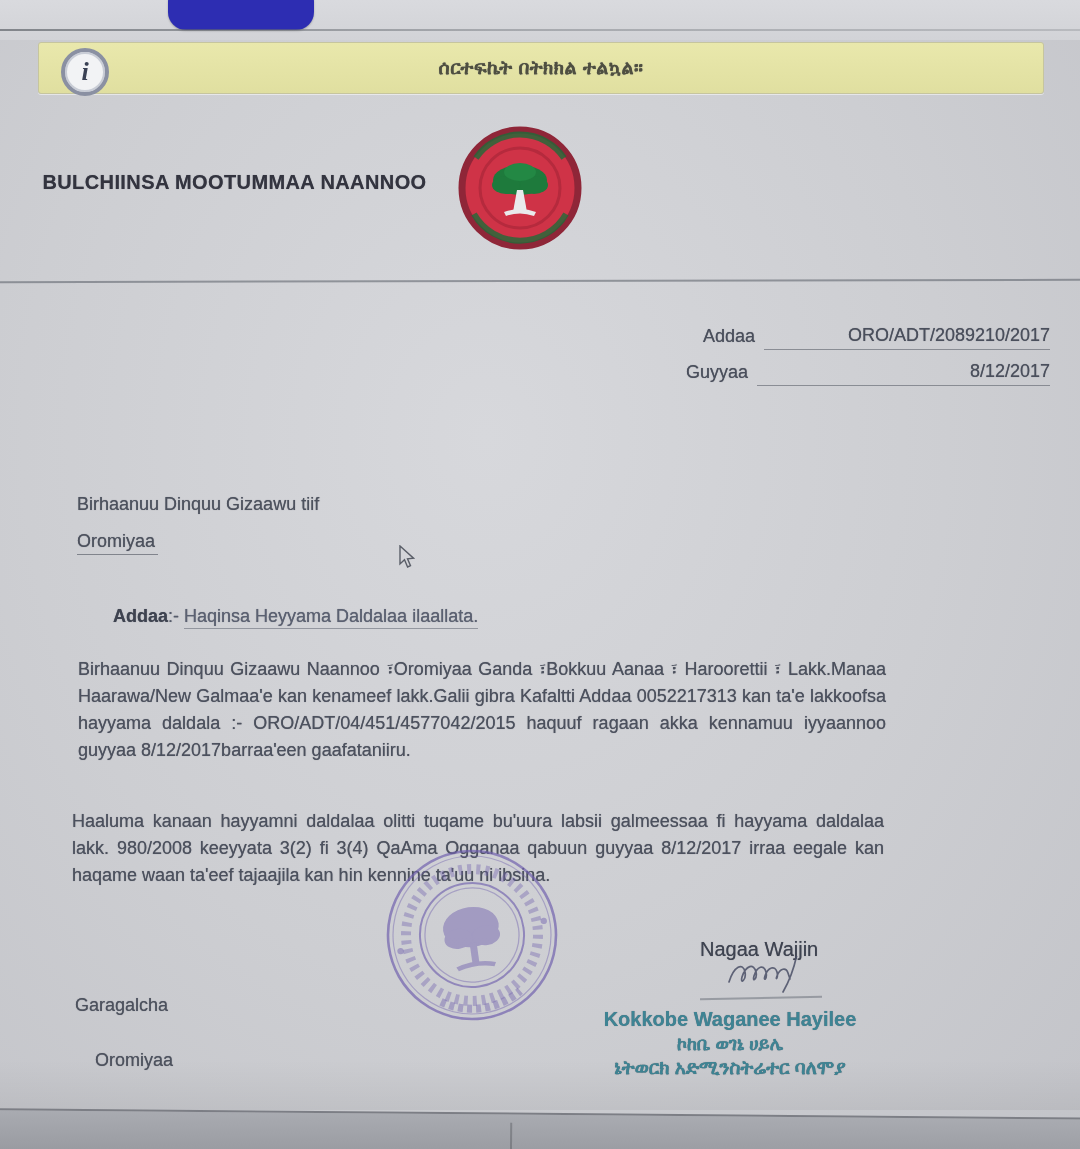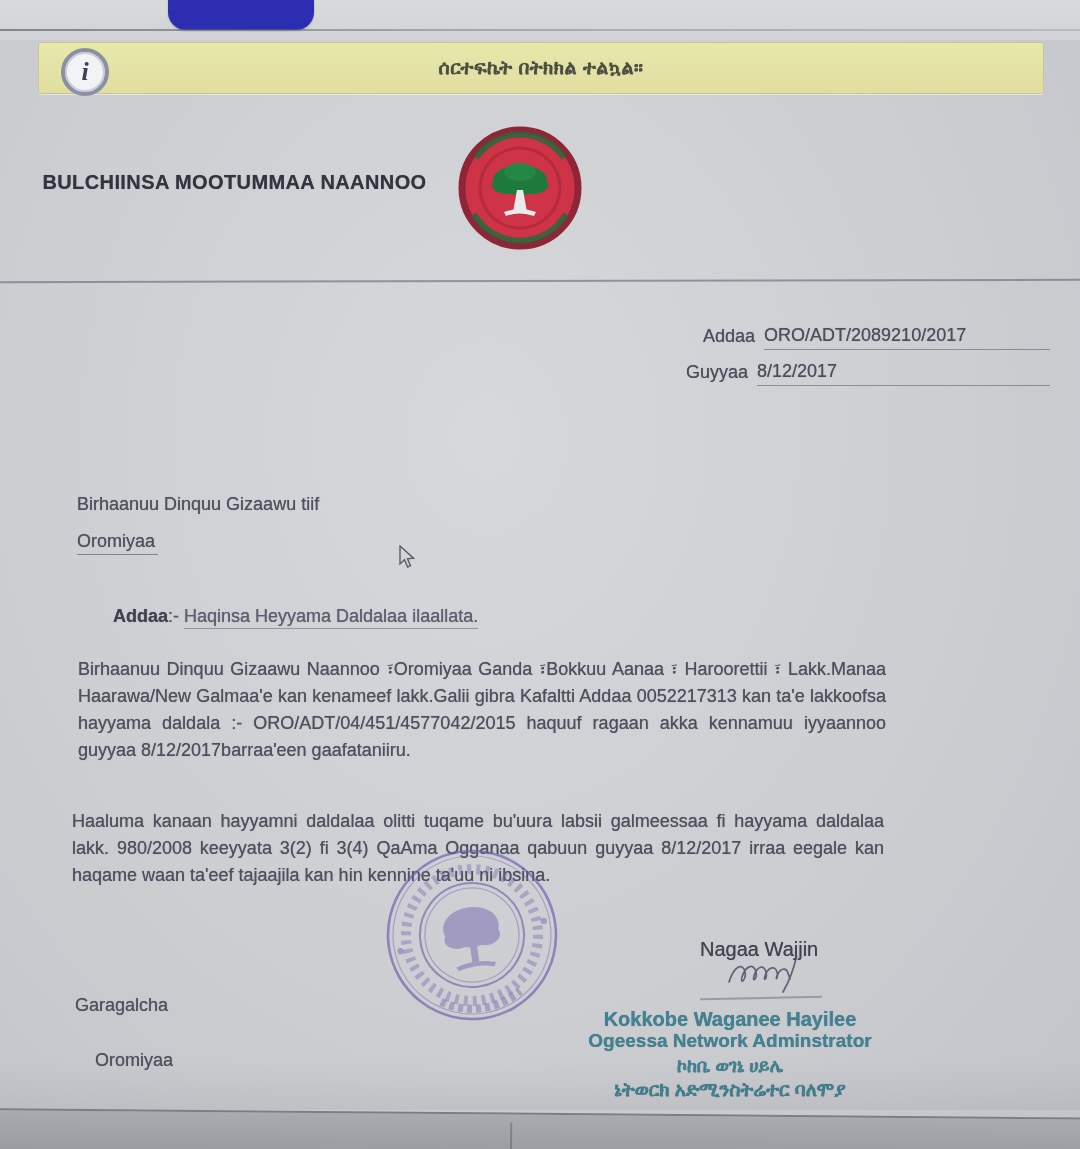--- a/index.html
+++ b/index.html
@@ -26,21 +26,21 @@
   
   .org-left{position:absolute;left:12px;top:165px;width:445px;text-align:center;
     font-size:20px;font-weight:bold;color:#33343f;line-height:34px;letter-spacing:.4px;}
   .org-right{position:absolute;left:606px;top:188px;width:470px;text-align:center;
     font-size:20px;font-weight:600;color:#3b3c46;}
   .logo{position:absolute;left:456px;top:123px;width:128px;height:130px;}
   .rule{position:absolute;left:0;top:280px;width:1080px;height:1.6px;background:rgba(88,92,102,.55);transform:rotate(-.12deg);}
   
   .ref-row{position:absolute;display:flex;align-items:flex-end;font-size:18px;color:#4a4f5c;}
   .ref-row .lab{margin-right:9px;padding-bottom:3px;}
-  .ref-row .val{flex:1;border-bottom:1.6px solid rgba(100,104,114,.65);padding-bottom:3px;}
+  .ref-row .val{flex:1;border-bottom:1.6px solid rgba(100,104,114,.65);padding-bottom:3px;text-align:right;}
   .ref-lakk{left:703px;top:325px;width:347px;}
   .ref-guyyaa{left:686px;top:361px;width:364px;}
   
   .rcp1{position:absolute;left:77px;top:494px;font-size:18px;color:#4d525e;}
   .rcp2{position:absolute;left:77px;top:531px;font-size:18px;color:#4d525e;border-bottom:1.6px solid rgba(95,100,110,.7);padding:0 3px 2px 0;}
   .cursor{position:absolute;left:398px;top:545px;width:17px;height:24px;}
   
   .subject{position:absolute;left:113px;top:606px;font-size:18px;color:#555b6b;}
   .subject .lab{font-weight:bold;color:#3e4350;}
   .subject .und{border-bottom:1.5px solid rgba(105,110,122,.6);padding-bottom:2px;color:#5b6172;}
@@ -148,21 +148,20 @@
   </svg>
 
   <div class="salut soft">Nagaa Wajjin</div>
   <svg class="sig" viewBox="0 0 100 40">
     <path d="M4 26 C9 10 18 6 20 16 C21.5 24 15 29 17 21 C21 9 29 7 31 16 C32.5 23 27 27 29 20 C32 10 39 8 41 16 C42.5 23 38 26 40 20 C43 11 50 9 52 16 C53.5 22 50 25 52 20 C55 12 61 11 63 17 L65 23 M58 36 C66 22 70 8 72 -2" fill="none" stroke="#4a4f66" stroke-width="1.7" stroke-linecap="round" opacity=".85"></path>
   </svg>
   <div class="sig-line"></div>
 
   <div class="signer">
     <div class="nm soft">Kokkobe Waganee Hayilee</div>
-    <div class="tl soft">Ogeessa Network Adminstrator</div>
     <div class="am1 soft">ኮከቤ ወገኔ ሀይሌ</div>
     <div class="am2 soft">ኔትወርክ አድሚንስትሬተር ባለሞያ</div>
   </div>
 
   <div class="copy1 soft">Garagalcha</div>
   <div class="copy2 soft">Oromiyaa</div>
 
   <div class="bottom-shadow"></div>
   <div class="bottom-bar">
     <div class="bottom-seam"></div>

